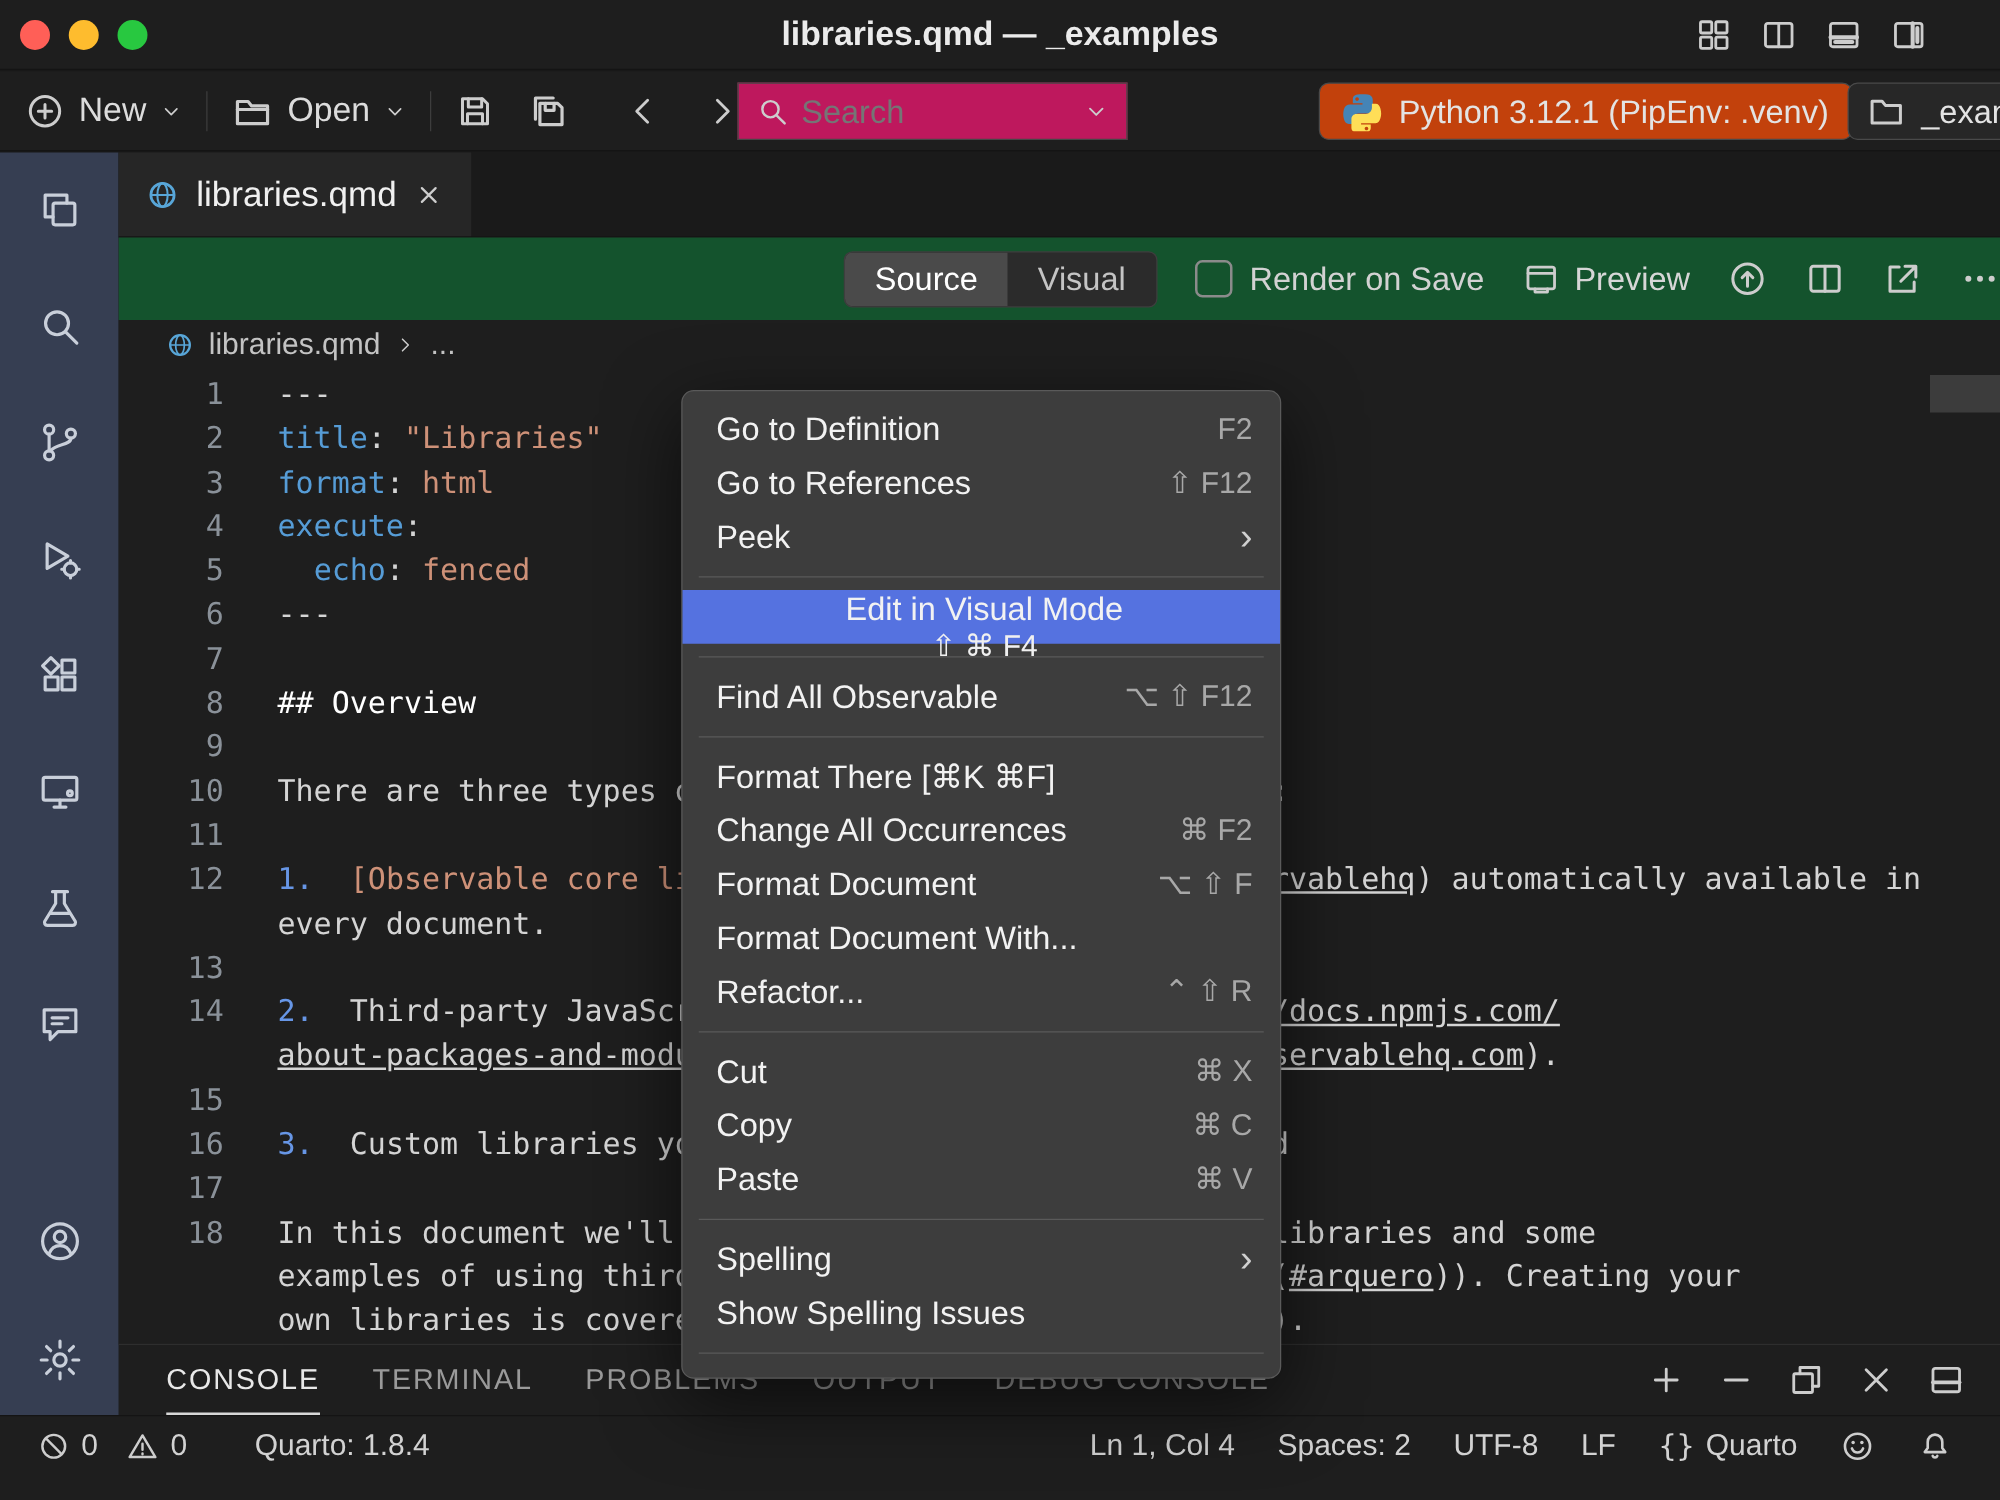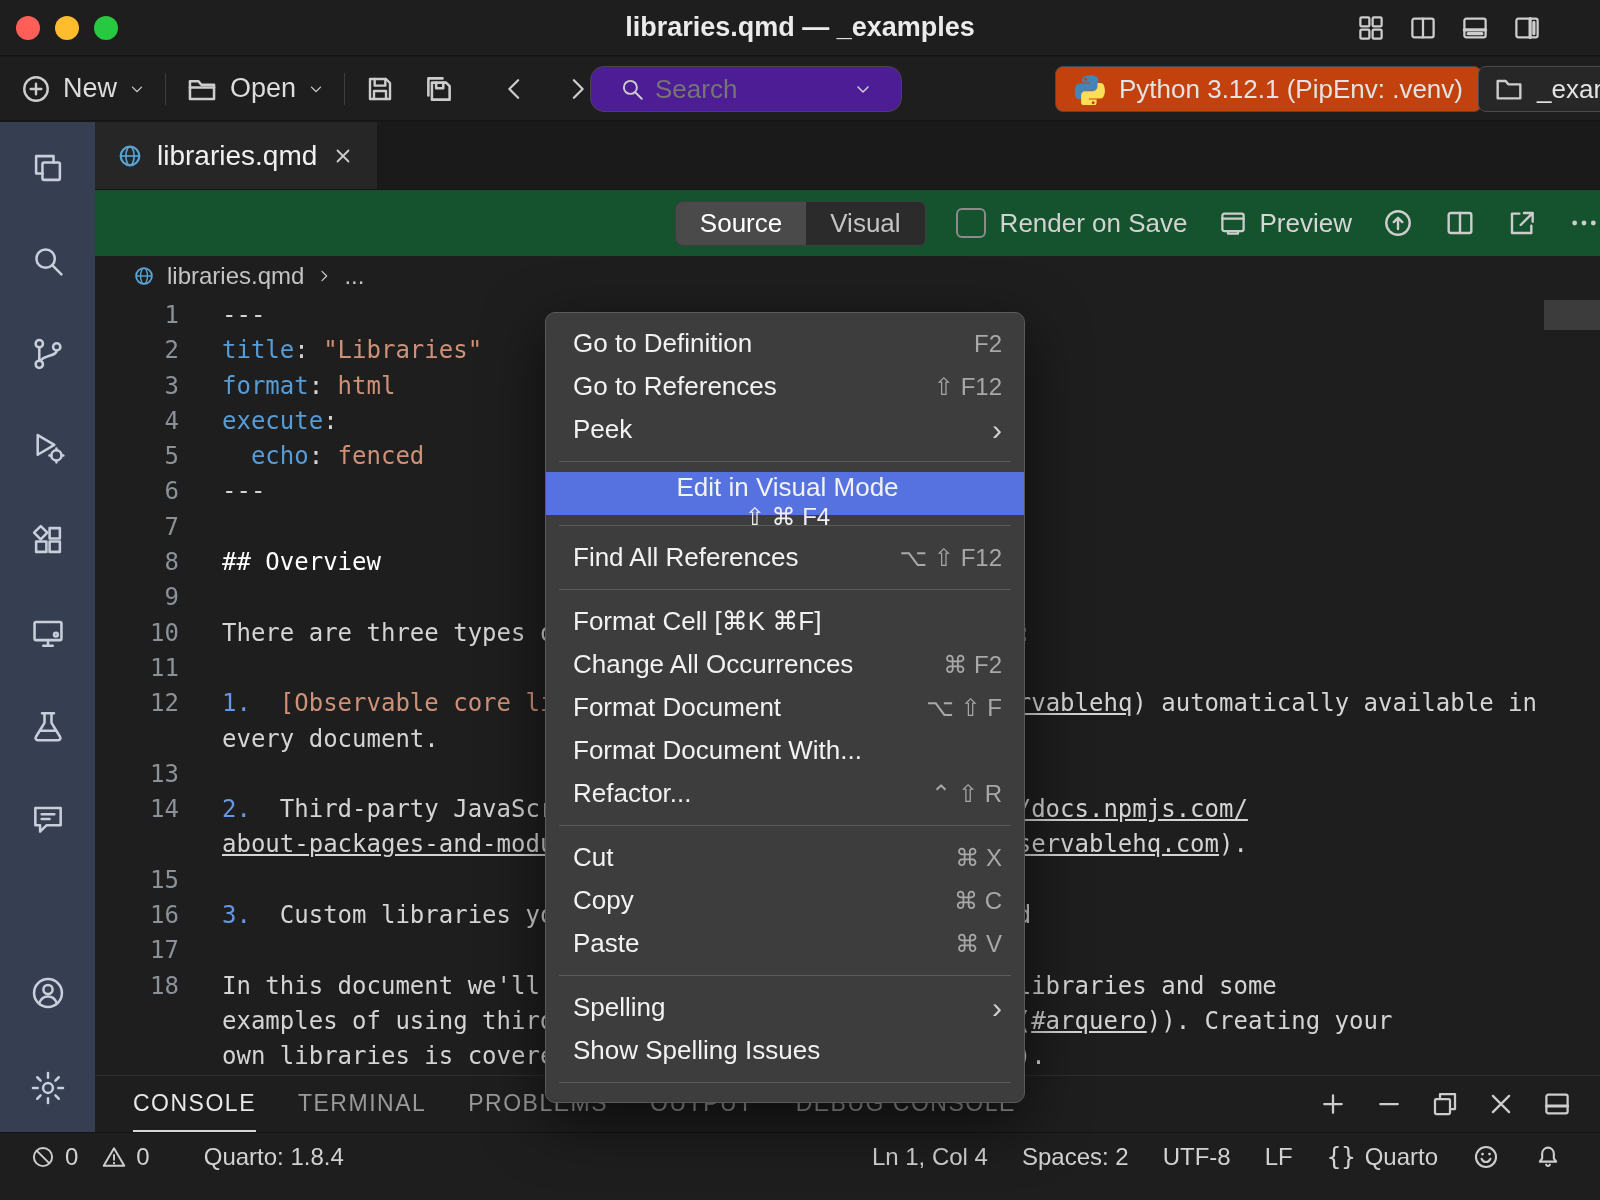--- a/index.html
+++ b/index.html
@@ -15,22 +15,22 @@
   .light { width:24px; height:24px; border-radius:50%; }
   .l-red{background:#ff5f57;} .l-yellow{background:#febc2e;} .l-green{background:#28c840;}
   .wtitle { position:absolute; left:0; right:0; text-align:center; font-size:27px; font-weight:700; color:#ebebeb; }
   .tb-icons { margin-left:auto; display:flex; gap:22px; padding-right:58px; z-index:2; }
 
   
   .toolbar { position:absolute; left:0; top:57px; width:1600px; height:64px; background:#1e1e1e;
              border-bottom:1px solid #141414; display:flex; align-items:center; font-size:27px; color:#dcdcdc; }
   .tbtn { display:flex; align-items:center; gap:11px; }
   .vdiv { width:1px; height:32px; background:#3d3d3d; margin:0 19px; }
-  .searchbox { position:absolute; left:590px; top:9px; width:312px; height:46px; background:#4c1d95;
-               border:1px solid #474747; border-radius:14px; display:flex; align-items:center; padding:0 28px; }
+  .searchbox { position:absolute; left:590px; top:9px; width:312px; height:46px; background:#be185d;
+               border:1px solid #474747; border-radius:0; display:flex; align-items:center; padding:0 14px; }
   .searchbox input { flex:1; min-width:0; background:transparent; border:none; outline:none;
                      color:#c8c8c8; font-size:26px; font-family:inherit; margin-left:10px; }
   .interp { position:absolute; left:1055px; top:9px; height:46px; border:1px solid #4a4a4a; background:#c2410c;
             border-radius:8px; display:flex; align-items:center; gap:13px; padding:0 18px; font-size:26px; color:#e3e3e3; }
   .project { position:absolute; left:1478px; top:9px; height:46px; width:150px; border:1px solid #4a4a4a;
              background:#272727; border-radius:8px 0 0 8px; display:flex; align-items:center; gap:12px;
              padding:0 14px; font-size:26px; color:#e3e3e3; overflow:hidden; white-space:nowrap; }
 
   
   .activitybar { position:absolute; left:0; top:122px; width:95px; height:1010px; background:#363e52;
@@ -524,26 +524,26 @@
       <span class="lab">Peek</span>
       <span class="subarrow">›</span>
     </div>
     <div class="msep"></div>
     <div class="mi hl">
       <span class="lab">Edit in Visual Mode</span>
       <span class="sc">⇧ ⌘ F4</span>
     </div>
     <div class="msep"></div>
     <div class="mi">
-      <span class="lab">Find All References</span>
+      <span class="lab">Find All Observable</span>
       <span class="sc">⌥ ⇧ F12</span>
     </div>
     <div class="msep"></div>
     <div class="mi">
-      <span class="lab">Format Cell [⌘K ⌘F]</span>
+      <span class="lab">Format There [⌘K ⌘F]</span>
     </div>
     <div class="mi">
       <span class="lab">Change All Occurrences</span>
       <span class="sc">⌘ F2</span>
     </div>
     <div class="mi">
       <span class="lab">Format Document</span>
       <span class="sc">⌥ ⇧ F</span>
     </div>
     <div class="mi">

